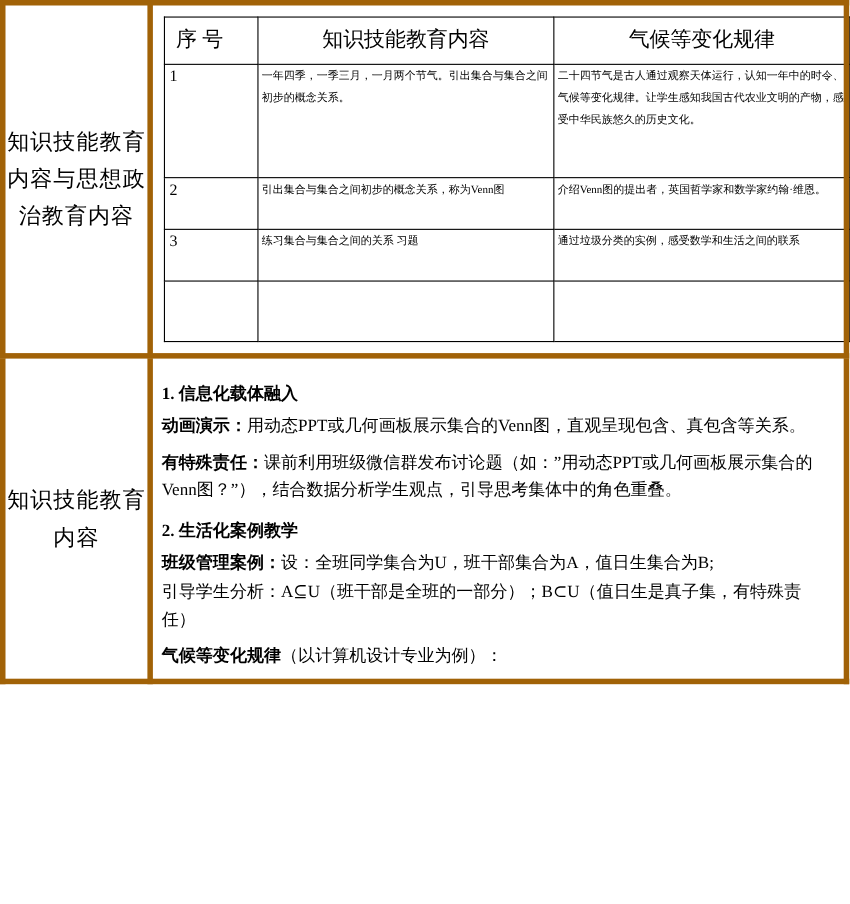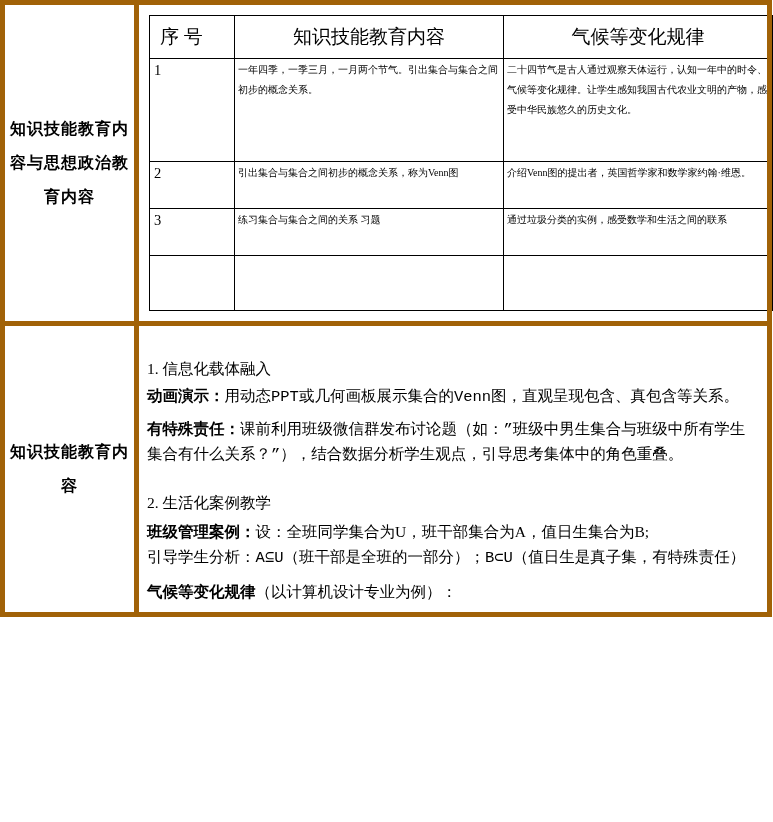--- a/index.html
+++ b/index.html
@@ -28,26 +28,25 @@
   }
   table.outer > tbody > tr > td {
     border: 5px solid #a16207;
     vertical-align: middle;
     padding: 0;
   }
   .label-cell {
     width: 134px;
     text-align: center;
     vertical-align: middle;
-    font-size: 16px;
+    font-size: 20px;
     line-height: 34px;
     letter-spacing: 1px;
     padding: 4px 18px;
     box-sizing: border-box;
-    font-weight: bold;
   }
   .content-cell {
     padding: 0;
     vertical-align: top;
   }
   
   table.inner {
     border-collapse: collapse;
     width: 624px;
     table-layout: fixed;
@@ -86,36 +85,35 @@
   table.inner .row-c td { height: 44px; }
   table.inner .row-empty td { height: 52px; }
 
   
   .methods {
     padding: 8px 14px 6px 8px;
     font-size: 15.5px;
     line-height: 25px;
   }
   .methods .h {
-    font-weight: normal;
-    margin: 22px 0 4px 0;
+    font-weight: bold;
+    margin: 12px 0 4px 0;
   }
   .methods .indent {
     margin-left: 46px;
     text-indent: 0;
   }
   .methods .para {
     margin: 0 0 2px 0;
   }
   .methods .bold {
     font-weight: bold;
   }
   .methods .block {
     margin: 2px 0 8px 0;
-    font-family: Liberation Mono, monospace;
   }
   .nowrap-break { word-break: break-all; }
 </style>
 </head>
 <body>
 
 <div class="page">
   <table class="outer">
     <tbody>
       <tr>
@@ -154,21 +152,21 @@
       </tr>
       <tr>
         <td class="label-cell">知识技能教育内容</td>
         <td class="content-cell">
           <div class="methods">
             <div class="h">1. 信息化载体融入</div>
             <div class="block indent">
               <span class="bold">动画演示：</span><span>用动态PPT或几何画板展示集合的Venn图，直观呈现包含、真包含等关系。</span>
             </div>
             <div class="block indent">
-              <span class="bold">有特殊责任：</span><span>课前利用班级微信群发布讨论题（如：”班级中男生集合与班级中所有学生集合有什么关系？”），结合数据分析学生观点，引导思考集体中的角色重叠。</span>
+              <span class="bold">有特殊责任：</span><span>课前利用班级微信群发布讨论题（如：”用动态PPT或几何画板展示集合的Venn图？”），结合数据分析学生观点，引导思考集体中的角色重叠。</span>
             </div>
             <div class="h">2. 生活化案例教学</div>
             <div class="para">
               <span class="bold">班级管理案例：</span><span>设：全班同学集合为U，班干部集合为A，值日生集合为B;</span>
             </div>
             <div class="block">引导学生分析：A⊆U（班干部是全班的一部分）；B⊂U（值日生是真子集，有特殊责任）</div>
             <div class="para">
               <span class="bold">气候等变化规律</span><span>（以计算机设计专业为例）：</span>
             </div>
           </div>

